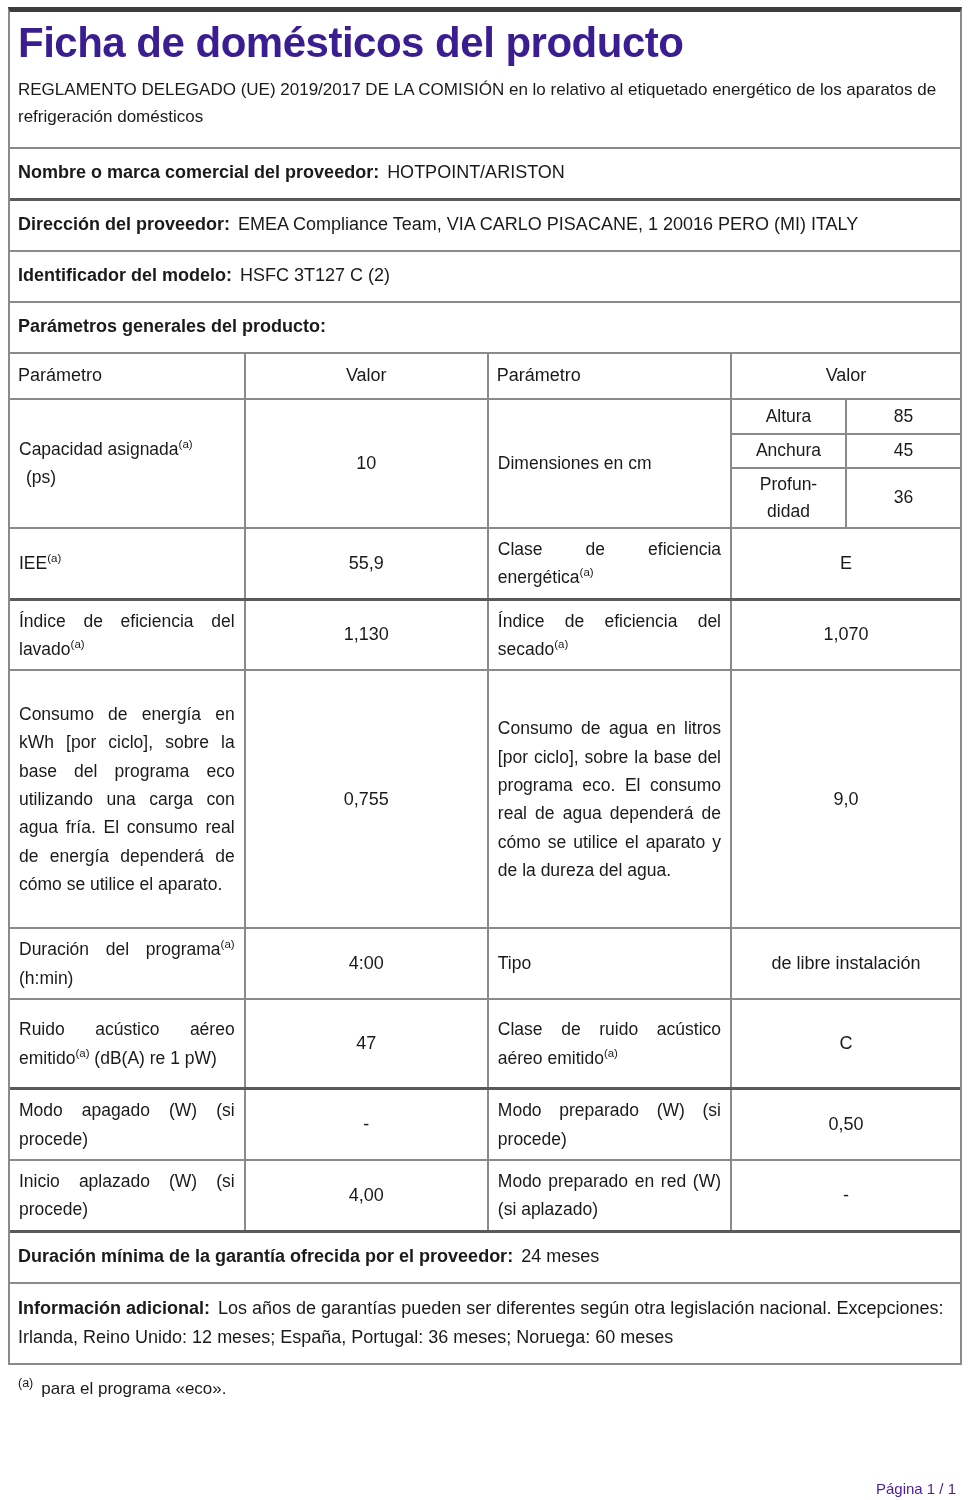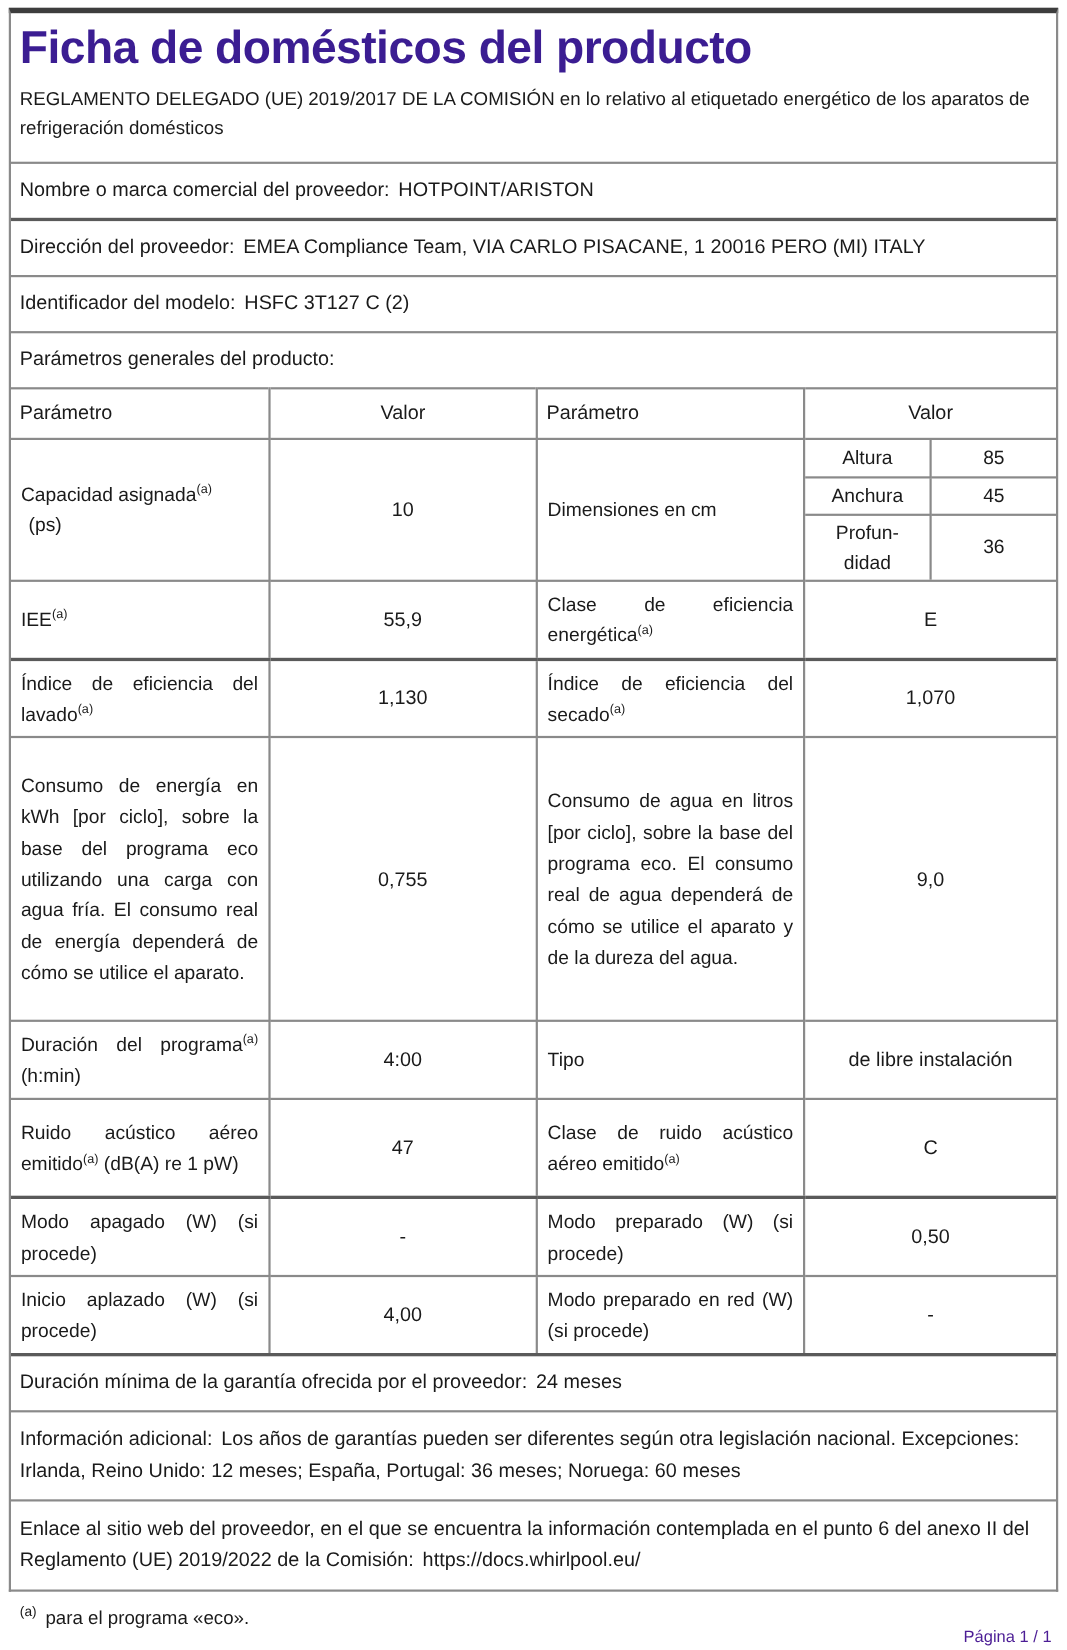--- a/index.html
+++ b/index.html
@@ -20,21 +20,21 @@
   h1.title {
     margin: 0 0 10px 0;
     font-size: 42px; font-weight: bold; letter-spacing: -0.5px;
     color: #3b1d92; line-height: 1.1;
   }
   .reg { margin: 0; font-size: 17px; line-height: 1.6; padding-right: 2px; }
 
   .info-row { padding: 10px 10px 12px 8px; font-size: 18px; line-height: 1.5; }
   .sep { border-top: 2px solid #8a8a8a; }
   .sep-strong { border-top: 3px solid #5a5a5a; }
-  .b { font-weight: normal; }
+  .b { font-weight: bold; }
   .val-inline { padding-left: 8px; }
   .url-inline { padding-left: 8px; }
 
   table.params {
     width: 100%; border-collapse: collapse; table-layout: fixed;
     border-top: 2px solid #8a8a8a; font-size: 17.5px;
   }
   .params th, .params td { border: 2px solid #8a8a8a; }
   .params th:first-child, .params td:first-child { border-left: none; }
   .params th:last-child,  .params td:last-child  { border-right: none; }
@@ -211,37 +211,34 @@
         <tr class="rh7 strong-top">
           <td class="lbl">Modo apagado (W) (si procede)</td>
           <td class="val">-</td>
           <td class="lbl">Modo preparado (W) (si procede)</td>
           <td class="val">0,50</td>
         </tr>
 
         <tr class="rh8">
           <td class="lbl">Inicio aplazado (W) (si procede)</td>
           <td class="val">4,00</td>
-          <td class="lbl">Modo preparado en red (W) (si procede)</td>
+          <td class="lbl">Modo preparado en red (W) (si aplazado)</td>
           <td class="val">-</td>
         </tr>
       </tbody>
     </table>
 
     <div class="info-row sep-strong">
       <span class="b">Duración mínima de la garantía ofrecida por el proveedor:</span><span class="val-inline">24 meses</span>
     </div>
 
     <div class="info-row sep wrap-row">
       <span class="b">Información adicional:</span><span class="val-inline">Los años de garantías pueden ser diferentes según otra legislación nacional. Excepciones: Irlanda, Reino Unido: 12 meses; España, Portugal: 36 meses; Noruega: 60 meses</span>
     </div>
 
-    <div class="info-row sep wrap-row">
-      <span>Enlace al sitio web del proveedor, en el que se encuentra la información contemplada en el punto 6 del anexo II del Reglamento (UE) 2019/2022 de la Comisión:</span><span class="url-inline">https://docs.whirlpool.eu/</span>
-    </div>
 
   </div>
 
   <div class="footnote">
     <sup>(a)</sup><span class="fn-text">para el programa «eco».</span>
   </div>
 
   <div class="pageno">Página 1 / 1</div>
 </div>
 

